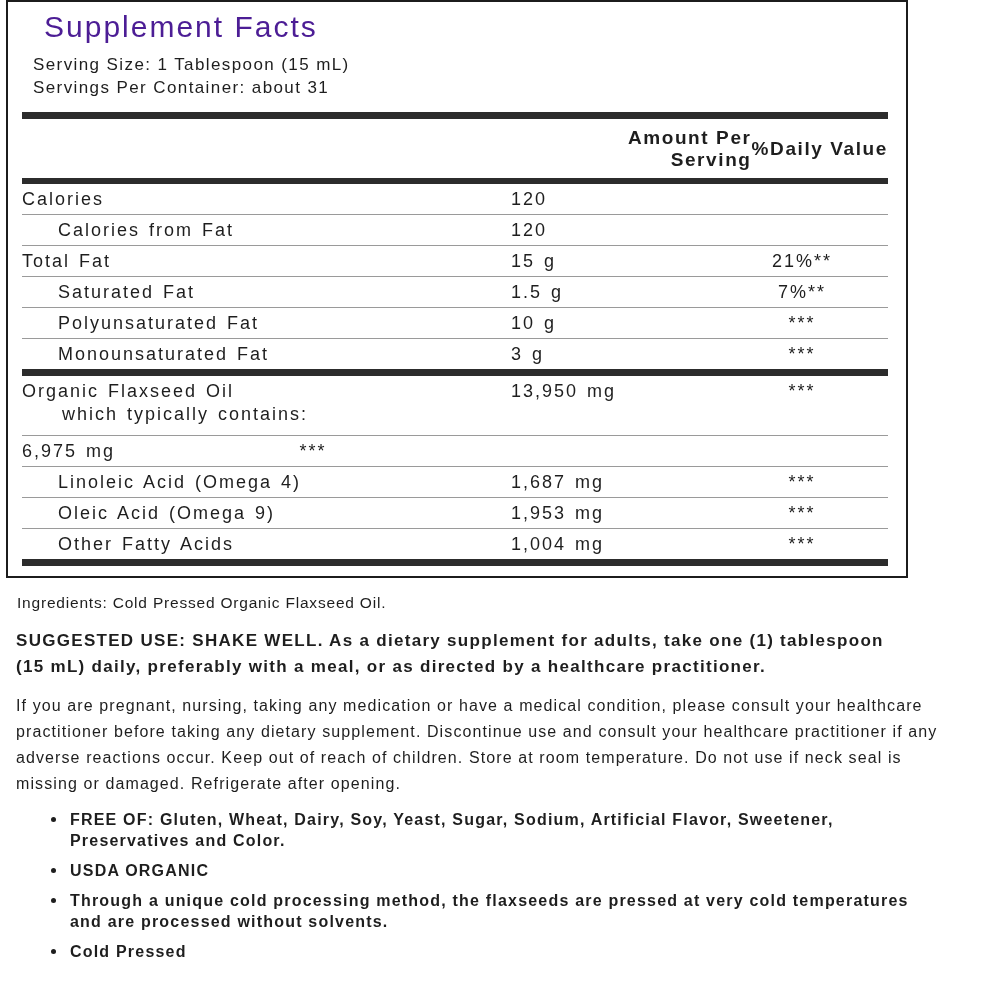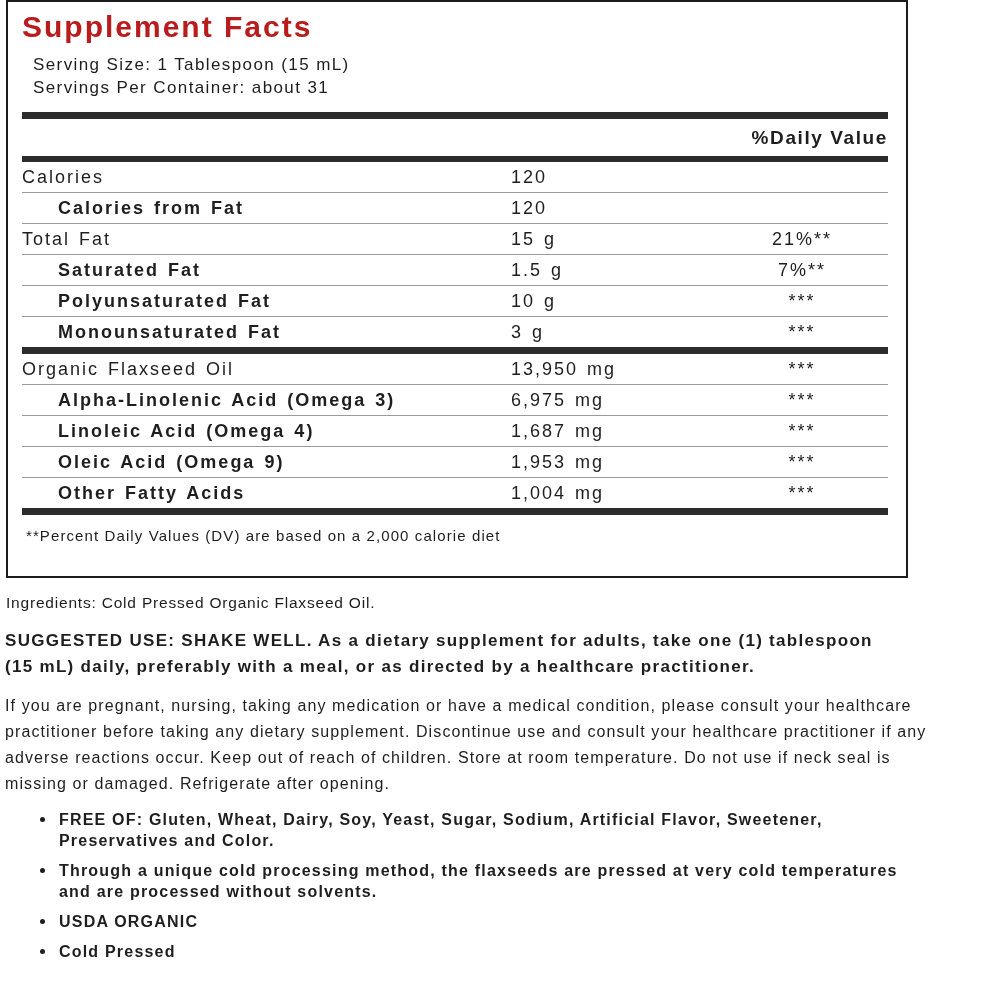--- a/index.html
+++ b/index.html
@@ -11,22 +11,22 @@
   
   .sf-box{
     box-sizing:border-box;
     margin-left:6px;
     width:902px;height:578px;
     border:2px solid #1c1c1c;
     padding:4px 18px 0 14px;
     overflow:hidden;
   }
   .sf-title{
-    font-size:30px;font-weight:bold;letter-spacing:2px;
-    margin:4px 0 9px 0;color:#b91c1c;
+    font-size:30px;font-weight:normal;letter-spacing:2px;
+    margin:4px 0 9px 22px;color:#4c1d95;
   }
   .sf-serving{
     font-size:17px;letter-spacing:1.4px;line-height:23px;margin-left:11px;
   }
   .bar-thick{height:7px;background:#2c2c2c;}
   .bar-thick.b1{margin-top:13px;}
   .bar-thick.b2{height:6px;}
   .sf-header{
     display:flex;justify-content:flex-end;align-items:center;
     padding:8px 0 7px;font-weight:bold;font-size:19px;letter-spacing:1.6px;
@@ -35,27 +35,27 @@
   .hdr-dv{white-space:nowrap;}
   .sf-row{
     display:flex;align-items:baseline;
     padding:5px 0 4px;
     font-size:18px;letter-spacing:2px;word-spacing:2px;
   }
   .sf-section .sf-row{border-bottom:1px solid #9a9a9a;gap:40px;}
   .sf-section .sf-row:last-child{border-bottom:none;}
   .c-name{flex:1;}
   .c-name .sub{padding-left:40px;margin-top:2px;padding-bottom:6px;}
-  .indent{padding-left:36px;font-weight:bold;}
+  .indent{padding-left:36px;}
   .c-amt{width:165px;text-align:left;white-space:nowrap;}
   .c-dv{width:172px;text-align:center;white-space:nowrap;}
   .sf-footnotes{padding:12px 0 0 4px;font-size:15px;letter-spacing:1.1px;}
   .sf-footnotes .fn{margin-bottom:14px;}
   
-  .below{padding:16px 0 0 5px;}
+  .below{padding:16px 0 0 16px;}
   .ingredients{font-size:15.5px;letter-spacing:0.8px;margin:0 0 0 1px;}
   .suggested{
     font-size:17px;font-weight:bold;letter-spacing:1.3px;line-height:26px;
     max-width:880px;margin-top:16px;
   }
   .warning{
     font-size:16px;letter-spacing:1.1px;line-height:26px;
     max-width:945px;margin-top:13px;
   }
   .certified{font-size:17px;letter-spacing:1.4px;margin-top:17px;}
@@ -75,20 +75,24 @@
 <body>
 
 <div class="sf-box">
   <div class="sf-title">Supplement Facts</div>
   <div class="sf-serving">Serving Size: 1 Tablespoon (15 mL)</div>
   <div class="sf-serving">Servings Per Container: about 31</div>
 
   <div class="bar-thick b1"></div>
 
   <div class="sf-header">
+    <div class="hdr-amount">
+      <span>Amount Per</span><br>
+      <span>Serving</span>
+    </div>
     <div class="hdr-dv">%Daily Value</div>
   </div>
 
   <div class="bar-thick b2"></div>
 
   <div class="sf-section">
     <div class="sf-row">
       <div class="c-name">Calories</div>
       <div class="c-amt">120</div>
       <div class="c-dv"></div>
@@ -119,26 +123,26 @@
       <div class="c-dv">***</div>
     </div>
   </div>
 
   <div class="bar-thick"></div>
 
   <div class="sf-section">
     <div class="sf-row">
       <div class="c-name">
         <div>Organic Flaxseed Oil</div>
+        <div class="sub">which typically contains:</div>
       </div>
       <div class="c-amt">13,950 mg</div>
       <div class="c-dv">***</div>
     </div>
     <div class="sf-row">
-      <div class="c-name indent">Alpha-Linolenic Acid (Omega 3)</div>
       <div class="c-amt">6,975 mg</div>
       <div class="c-dv">***</div>
     </div>
     <div class="sf-row">
       <div class="c-name indent">Linoleic Acid (Omega 4)</div>
       <div class="c-amt">1,687 mg</div>
       <div class="c-dv">***</div>
     </div>
     <div class="sf-row">
       <div class="c-name indent">Oleic Acid (Omega 9)</div>
@@ -165,25 +169,25 @@
   <div class="suggested">SUGGESTED USE: SHAKE WELL. As a dietary supplement for adults, take one (1) tablespoon (15 mL) daily, preferably with a meal, or as directed by a healthcare practitioner.</div>
   <div class="warning">If you are pregnant, nursing, taking any medication or have a medical condition, please consult your healthcare practitioner before taking any dietary supplement. Discontinue use and consult your healthcare practitioner if any adverse reactions occur. Keep out of reach of children. Store at room temperature. Do not use if neck seal is missing or damaged. Refrigerate after opening.</div>
 
   <ul class="features">
     <li class="feature bold">
       <span class="dot"></span>
       <span>FREE OF: Gluten, Wheat, Dairy, Soy, Yeast, Sugar, Sodium, Artificial Flavor, Sweetener, Preservatives and Color.</span>
     </li>
     <li class="feature bold">
       <span class="dot"></span>
-      <span>Through a unique cold processing method, the flaxseeds are pressed at very cold temperatures and are processed without solvents.</span>
+      <span>USDA ORGANIC</span>
     </li>
     <li class="feature bold">
       <span class="dot"></span>
-      <span>USDA ORGANIC</span>
+      <span>Through a unique cold processing method, the flaxseeds are pressed at very cold temperatures and are processed without solvents.</span>
     </li>
     <li class="feature bold">
       <span class="dot"></span>
       <span>Cold Pressed</span>
     </li>
 
   </ul>
 </div>
 
 </body></html>

